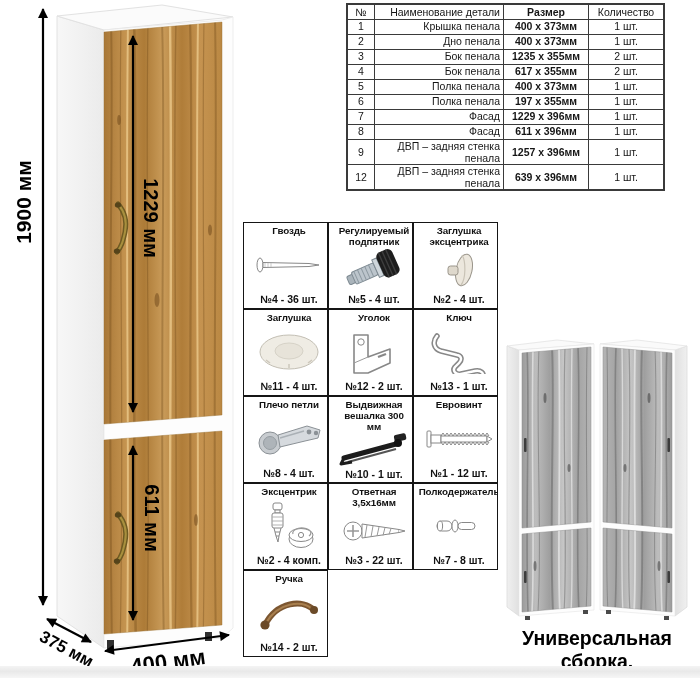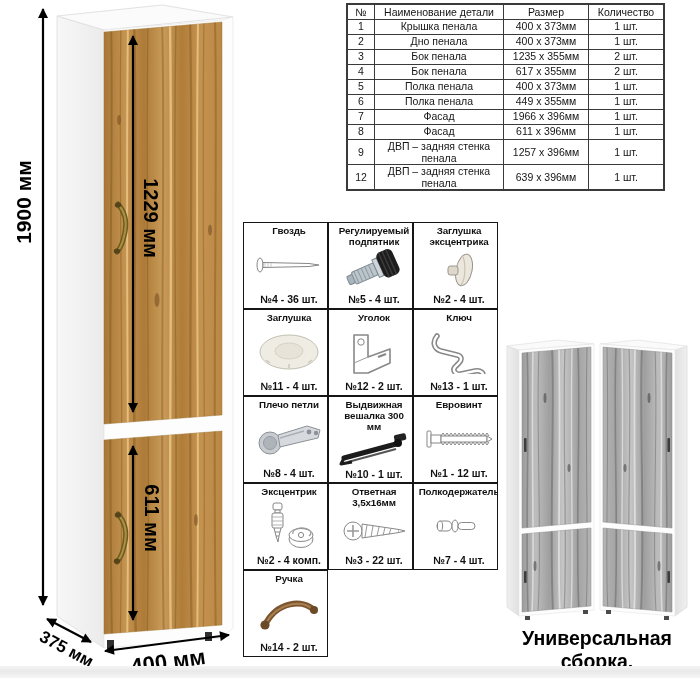--- a/index.html
+++ b/index.html
@@ -7,22 +7,22 @@
         font-family:"Liberation Sans",sans-serif;color:#111;}
 
   
   .parts-table{position:absolute;left:346px;top:3px;border-collapse:collapse;
                font-size:10.5px;line-height:1.15;color:#151515;
                border:2px solid #3a3a3a;}
   .parts-table td,.parts-table th{border:1px solid #3a3a3a;padding:0 3px;
                text-align:center;vertical-align:middle;font-weight:normal;}
   .parts-table tr{height:15px;}
   .parts-table .col-num{width:20px;}
-  .parts-table .col-name{width:122px;text-align:center;}
-  .parts-table .col-size{width:78px;}
+  .parts-table .col-name{width:122px;text-align:right;}
+  .parts-table .col-size{width:78px;font-weight:bold;}
   .parts-table .col-qty{width:68px;}
 
   
   .hardware-grid{position:absolute;left:243px;top:222px;display:grid;
                  grid-template-columns:repeat(3,85px);grid-auto-rows:87px;}
   .hw-cell{border:1px solid #151515;background:#fff;display:flex;
            flex-direction:column;align-items:center;overflow:hidden;padding-left:7px;}
   .hw-empty{visibility:hidden;}
   .hw-title{font-weight:bold;font-size:9.8px;letter-spacing:-0.1px;text-align:center;
             line-height:1.14;padding:2px 1px 0 1px;}
@@ -154,27 +154,27 @@
         </tr>
     <tr>
           <td class="col-num">5</td>
           <td class="col-name">Полка пенала</td>
           <td class="col-size">400 х 373мм</td>
           <td class="col-qty">1 шт.</td>
         </tr>
     <tr>
           <td class="col-num">6</td>
           <td class="col-name">Полка пенала</td>
-          <td class="col-size">449 х 355мм</td>
+          <td class="col-size">197 х 355мм</td>
           <td class="col-qty">1 шт.</td>
         </tr>
     <tr>
           <td class="col-num">7</td>
           <td class="col-name">Фасад</td>
-          <td class="col-size">1966 х 396мм</td>
+          <td class="col-size">1229 х 396мм</td>
           <td class="col-qty">1 шт.</td>
         </tr>
     <tr>
           <td class="col-num">8</td>
           <td class="col-name">Фасад</td>
           <td class="col-size">611 х 396мм</td>
           <td class="col-qty">1 шт.</td>
         </tr>
     <tr>
           <td class="col-num">9</td>
@@ -350,21 +350,21 @@
     <div class="hw-cell">
       <div class="hw-title">Полкодержатель</div>
       <div class="hw-icon">
           <svg width="56" height="26" viewBox="0 0 56 26">
         <rect x="6" y="8" width="15" height="10" rx="5" fill="#fff" stroke="#888"></rect>
         <ellipse cx="9" cy="13" rx="2.6" ry="5" fill="#fff" stroke="#888"></ellipse>
         <ellipse cx="24" cy="13" rx="3" ry="6" fill="#fff" stroke="#888"></ellipse>
         <rect x="27" y="9.5" width="17" height="7" rx="3.5" fill="#fff" stroke="#888"></rect>
       </svg>
         </div>
-      <div class="hw-count">№7 - 4 шт.</div>
+      <div class="hw-count">№7 - 8 шт.</div>
     </div>
 
     <div class="hw-cell">
       <div class="hw-title">Ручка</div>
       <div class="hw-icon">
           <svg width="68" height="40" viewBox="0 0 68 40">
         <path d="M10,32 C22,8 48,6 59,17" fill="none" stroke="#7c5630" stroke-width="6" stroke-linecap="round"></path>
         <path d="M11,30 C23,9 47,7 57,16" fill="none" stroke="#a87f4e" stroke-width="2" stroke-linecap="round"></path>
         <circle cx="10" cy="32" r="4.6" fill="#6b4a28"></circle>
         <circle cx="59" cy="17" r="4" fill="#6b4a28"></circle>

